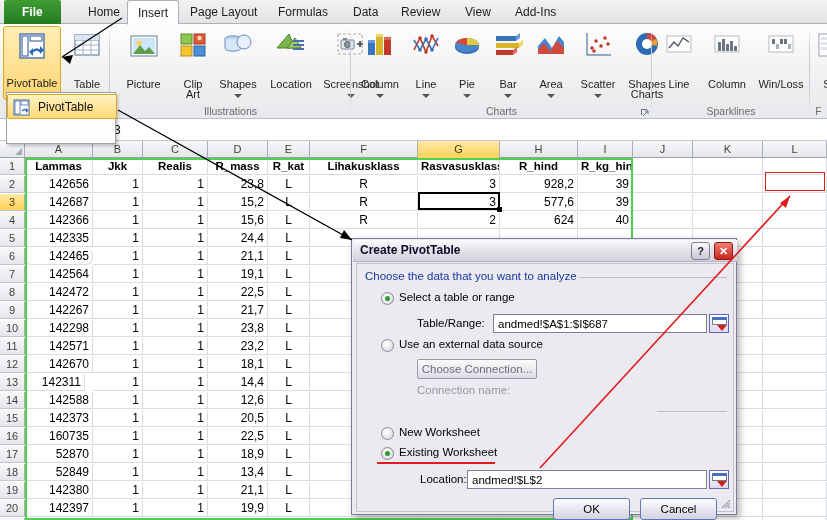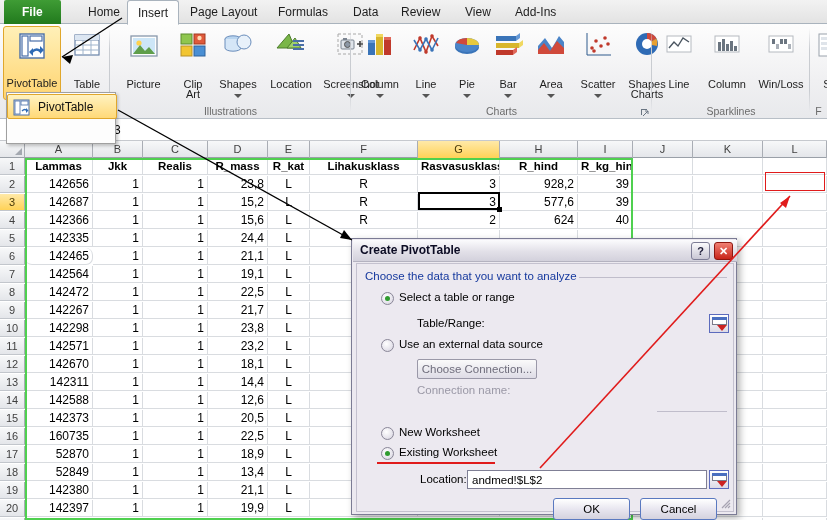--- a/index.html
+++ b/index.html
@@ -702,21 +702,21 @@
         <div class="cell num" style="left: 208px; top: 215px; width: 60px;">18,1</div>
         <div class="cell ctr" style="left: 268px; top: 215px; width: 42px;">L</div>
         <div class="cell ctr" style="left: 310px; top: 215px; width: 108px;"></div>
         <div class="cell num" style="left: 418px; top: 215px; width: 82px;"></div>
         <div class="cell num" style="left: 500px; top: 215px; width: 78px;"></div>
         <div class="cell num" style="left: 578px; top: 215px; width: 55px;"></div>
         <div class="cell empty" style="left: 633px; top: 215px; width: 60px;"></div>
         <div class="cell empty" style="left: 693px; top: 215px; width: 70px;"></div>
         <div class="cell empty" style="left: 763px; top: 215px; width: 64px;"></div>
         <div class="rowhdr" style="top: 233px;">13</div>
-        <div class="cell num" style="left: 25px; top: 233px; width: 68px;">142311</div>
+        <div class="cell num" style="left: 25px; top: 233px; width: 60px;">142311</div>
         <div class="cell num" style="left: 93px; top: 233px; width: 50px;">1</div>
         <div class="cell num" style="left: 143px; top: 233px; width: 65px;">1</div>
         <div class="cell num" style="left: 208px; top: 233px; width: 60px;">14,4</div>
         <div class="cell ctr" style="left: 268px; top: 233px; width: 42px;">L</div>
         <div class="cell ctr" style="left: 310px; top: 233px; width: 108px;"></div>
         <div class="cell num" style="left: 418px; top: 233px; width: 82px;"></div>
         <div class="cell num" style="left: 500px; top: 233px; width: 78px;"></div>
         <div class="cell num" style="left: 578px; top: 233px; width: 55px;"></div>
         <div class="cell empty" style="left: 633px; top: 233px; width: 60px;"></div>
         <div class="cell empty" style="left: 693px; top: 233px; width: 70px;"></div>
@@ -841,20 +841,21 @@
 
     <div class="body">
 
       <div class="seclabel" style="left:8px; top:6px;">Choose the data that you want to analyze</div>
       <div class="secline" style="left:222px; top:13px; width:148px;"></div>
 
       <div class="radio on" style="left:24px; top:28px;"></div>
       <div class="rlabel" style="left:42px; top:27px;">Select a table or range</div>
 
       <div class="flabel" style="left:60px; top:53px;">Table/Range:</div>
+      <div class="tbox" style="left:136px; top:50px; width:214px;">andmed!$A$1:$I$687</div>
       <div class="refbtn" style="left:352px; top:50px;">
         <span class="r1"></span>
           <span class="r2"></span>
           <span class="arw"></span>
       </div>
 
       <div class="radio" style="left:24px; top:75px;"></div>
       <div class="rlabel" style="left:42px; top:74px;">Use an external data source</div>
 
       <div class="gbtn" style="left:60px; top:95px; width:120px;">Choose Connection...</div>

